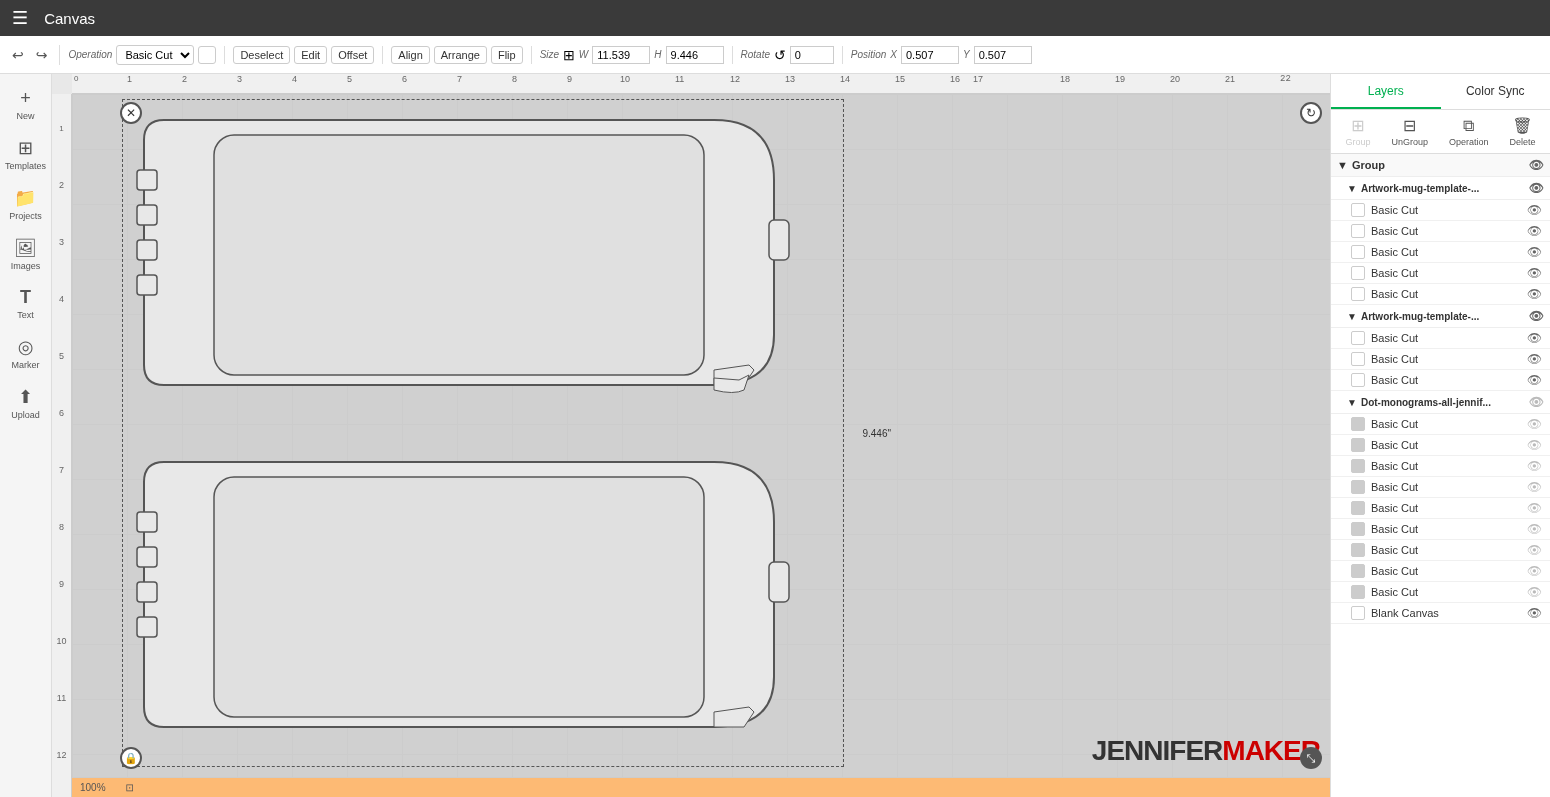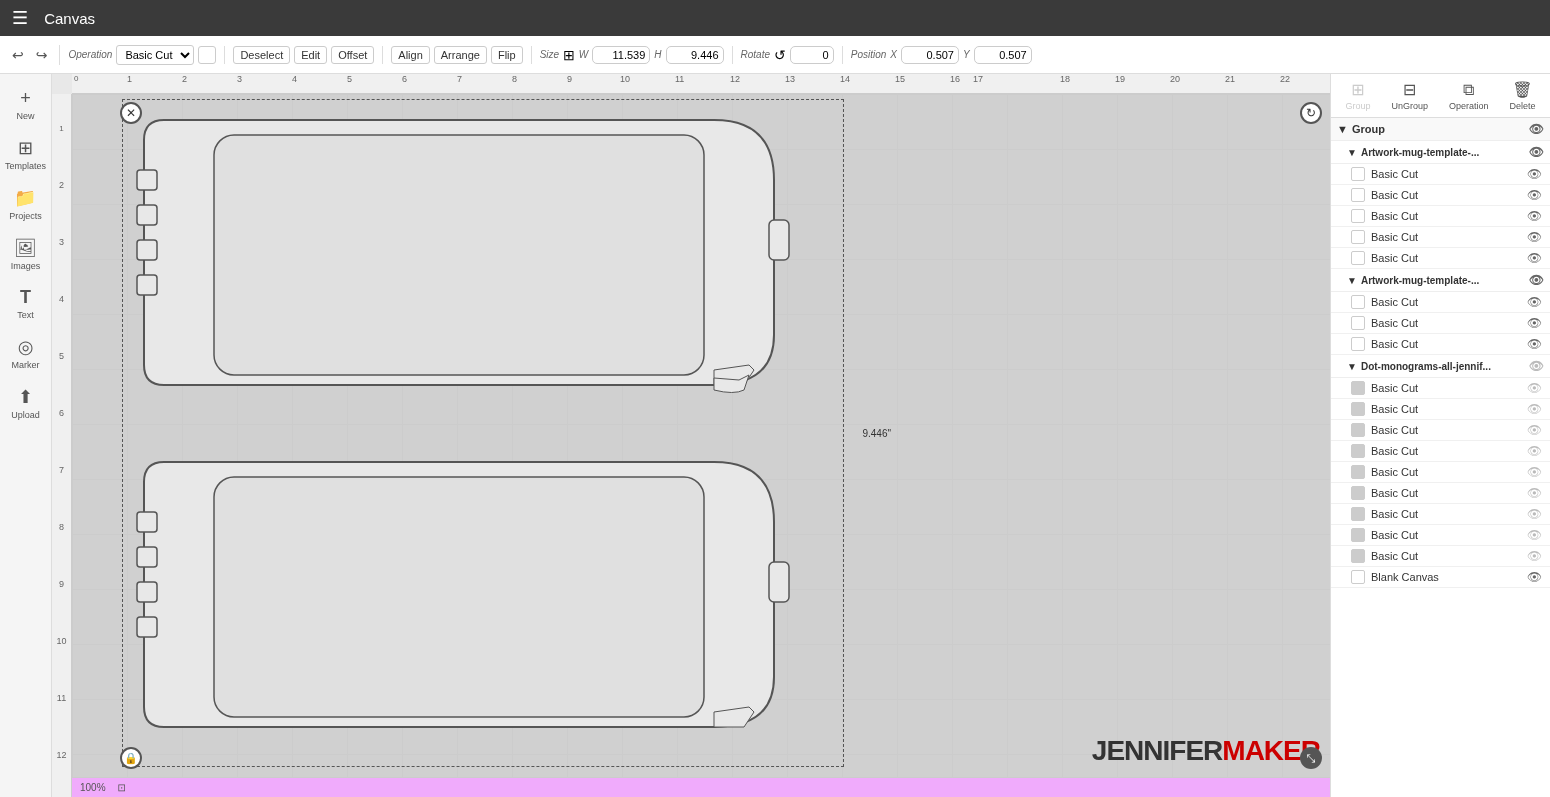--- a/index.html
+++ b/index.html
@@ -33,22 +33,22 @@
       background: none; border: 1px solid #ccc; border-radius: 3px;
       padding: 2px 6px; font-size: 11px; cursor: pointer; color: #333;
     }
     .toolbar-group { display: flex; align-items: center; gap: 4px; border-left: 1px solid #ddd; padding-left: 8px; }
     .toolbar-label { color: #666; font-size: 10px; font-style: italic; }
     .toolbar-select {
       border: 1px solid #ccc; border-radius: 3px; padding: 2px 4px;
       font-size: 11px; background: #fff; cursor: pointer;
     }
     .toolbar-input {
-      border: 1px solid #ccc; border-radius: 5px; padding: 2px 4px;
-      font-size: 11px; width: 58px; text-align: right;
+      border: 1px solid #ccc; border-radius: 0; padding: 2px 4px;
+      font-size: 11px; width: 58px; text-align: left;
     }
     .icon-btn {
       background: none; border: none; cursor: pointer; font-size: 14px; color: #555;
       padding: 2px 4px; border-radius: 3px;
     }
 
     
     #main { display: flex; height: calc(797px - 74px); }
 
     
@@ -121,22 +121,22 @@
       font-size: 10px; color: #333; white-space: nowrap;
     }
     .dim-label-right {
       position: absolute; right: -48px; top: 50%; transform: translateY(-50%);
       font-size: 10px; color: #333; white-space: nowrap;
     }
 
     
     #bottom-bar {
       position: absolute; bottom: 0; left: 20px; right: 0; height: 20px;
-      background: #f0abfc; border-top: 1px solid #ccc;
-      display: flex; align-items: center; padding: 0 8px; gap: 12px; font-size: 10px; color: #555;
+      background: #fdba74; border-top: 1px solid #ccc;
+      display: flex; align-items: center; padding: 0 8px; gap: 20px; font-size: 10px; color: #555;
     }
 
     
     #right-panel {
       width: 220px; background: #fff; border-left: 1px solid #ddd;
       display: flex; flex-direction: column;
     }
     #panel-tabs {
       display: flex; border-bottom: 1px solid #ddd;
       height: 36px;
@@ -289,21 +289,21 @@
         <span style="position:absolute;left:658px;">12</span>
         <span style="position:absolute;left:713px;">13</span>
         <span style="position:absolute;left:768px;">14</span>
         <span style="position:absolute;left:823px;">15</span>
         <span style="position:absolute;left:878px;">16</span>
         <span style="position:absolute;left:901px;">17</span>
         <span style="position:absolute;left:988px;">18</span>
         <span style="position:absolute;left:1043px;">19</span>
         <span style="position:absolute;left:1098px;">20</span>
         <span style="position:absolute;left:1153px;">21</span>
-        <span style="position:absolute;left:1208px;">22</span>
+        <span style="position:absolute;left:1208px;font-family:Liberation Mono, monospace;">22</span>
       </div>
     </div>
 
     <div id="ruler-left">
       <span style="margin-top:30px;font-size:8px;">1</span>
       <span style="margin-top:47px;">2</span>
       <span style="margin-top:47px;">3</span>
       <span style="margin-top:47px;">4</span>
       <span style="margin-top:47px;">5</span>
       <span style="margin-top:47px;">6</span>
@@ -370,20 +370,24 @@
       <span style="cursor:pointer;">⊡</span>
     </div>
 
     <div id="logo-area">
       <span class="logo-jennifer">JENNIFER</span><span class="logo-maker">MAKER</span>
     </div>
 
   </div>
 
   <div id="right-panel">
+    <div id="panel-tabs">
+      <div class="panel-tab active">Layers</div>
+      <div class="panel-tab">Color Sync</div>
+    </div>
     <div id="panel-actions">
       <div class="panel-action disabled">
         <span class="panel-action-icon">⊞</span>
         <span>Group</span>
       </div>
       <div class="panel-action">
         <span class="panel-action-icon">⊟</span>
         <span>UnGroup</span>
       </div>
       <div class="panel-action">

